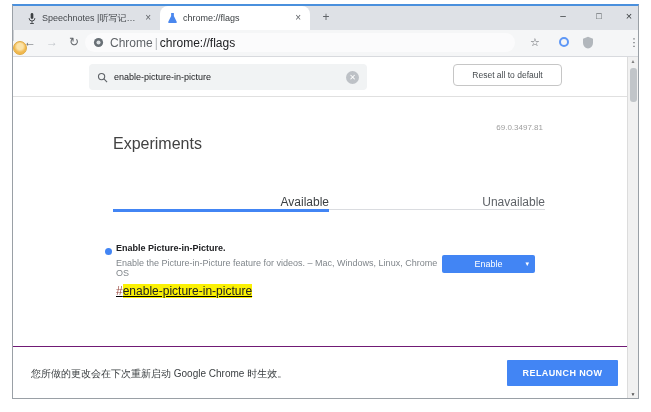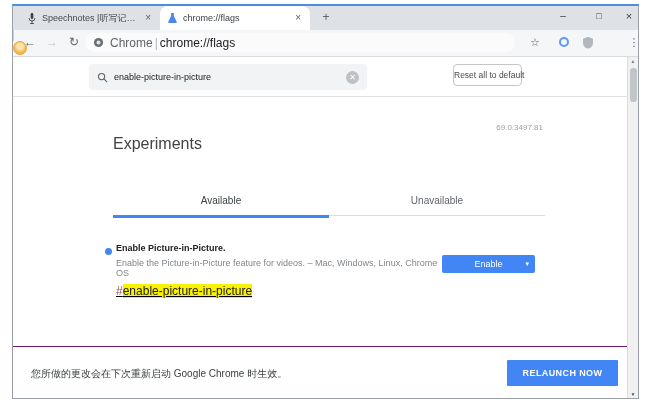--- a/index.html
+++ b/index.html
@@ -53,29 +53,29 @@
   .content { position:absolute; left:0; top:51px; right:0; bottom:0; background:#fff; }
 
   .flags-header { position:absolute; left:0; right:0; top:0; height:40px; background:#fff;
                   border-bottom:1px solid #e0e0e0; }
   .search-box { position:absolute; left:76px; top:7px; width:278px; height:26px; background:#f1f3f4;
                 border-radius:4px; display:flex; align-items:center; padding:0 8px; gap:6px; }
   .search-box input { flex:1; border:none; outline:none; background:transparent; font-size:9px;
                       color:#202124; font-family:"Liberation Sans", sans-serif; }
   .clear-btn { width:13px; height:13px; border-radius:50%; background:#bdc1c6; color:#fff;
                font-size:8px; line-height:13px; text-align:center; }
-  .reset-btn { position:absolute; left:440px; top:7px; width:69px; height:22px; background:#fff;
+  .reset-btn { position:absolute; left:440px; top:7px; width:109px; height:22px; background:#fff;
                border:1px solid #c6c6c6; border-radius:4px; font-size:8.5px; color:#454a4e;
                text-align:center; line-height:20px; white-space:nowrap; }
 
   .page-title { position:absolute; left:100px; top:58px; font-size:16px; font-weight:400; color:#424242;margin-top:20px; }
   .version { position:absolute; left:420px; top:66px; width:110px; text-align:right; font-size:8px; color:#9e9e9e; }
 
   .section-tabs { position:absolute; left:100px; top:138px; width:432px; display:flex; }
-  .stab { flex:1; text-align:center; font-size:10px; color:#5f6368; padding-bottom:9px; }
+  .stab { flex:1; text-align:right; font-size:12px; color:#5f6368; }
   .stab.selected { color:#3c4043; border-bottom:3px solid var(--accent,#4285f4); }
   .stab.unselected { border-bottom:1px solid #dadce0; margin-bottom:2px; }
 
   .experiment { position:absolute; left:92px; top:186px; width:440px; }
   .bullet { position:absolute; left:0; top:5px; width:7px; height:7px; border-radius:50%;
             background:var(--accent,#4285f4); }
   .exp-texts { position:absolute; left:11px; top:0; width:325px; }
   .exp-name { font-size:9px; font-weight:bold; color:#202124; }
   .exp-desc { font-size:9px; color:#80868b; margin-top:5px; }
   .exp-link { display:inline-block; margin-top:6px; font-size:12px; text-decoration:underline; }

